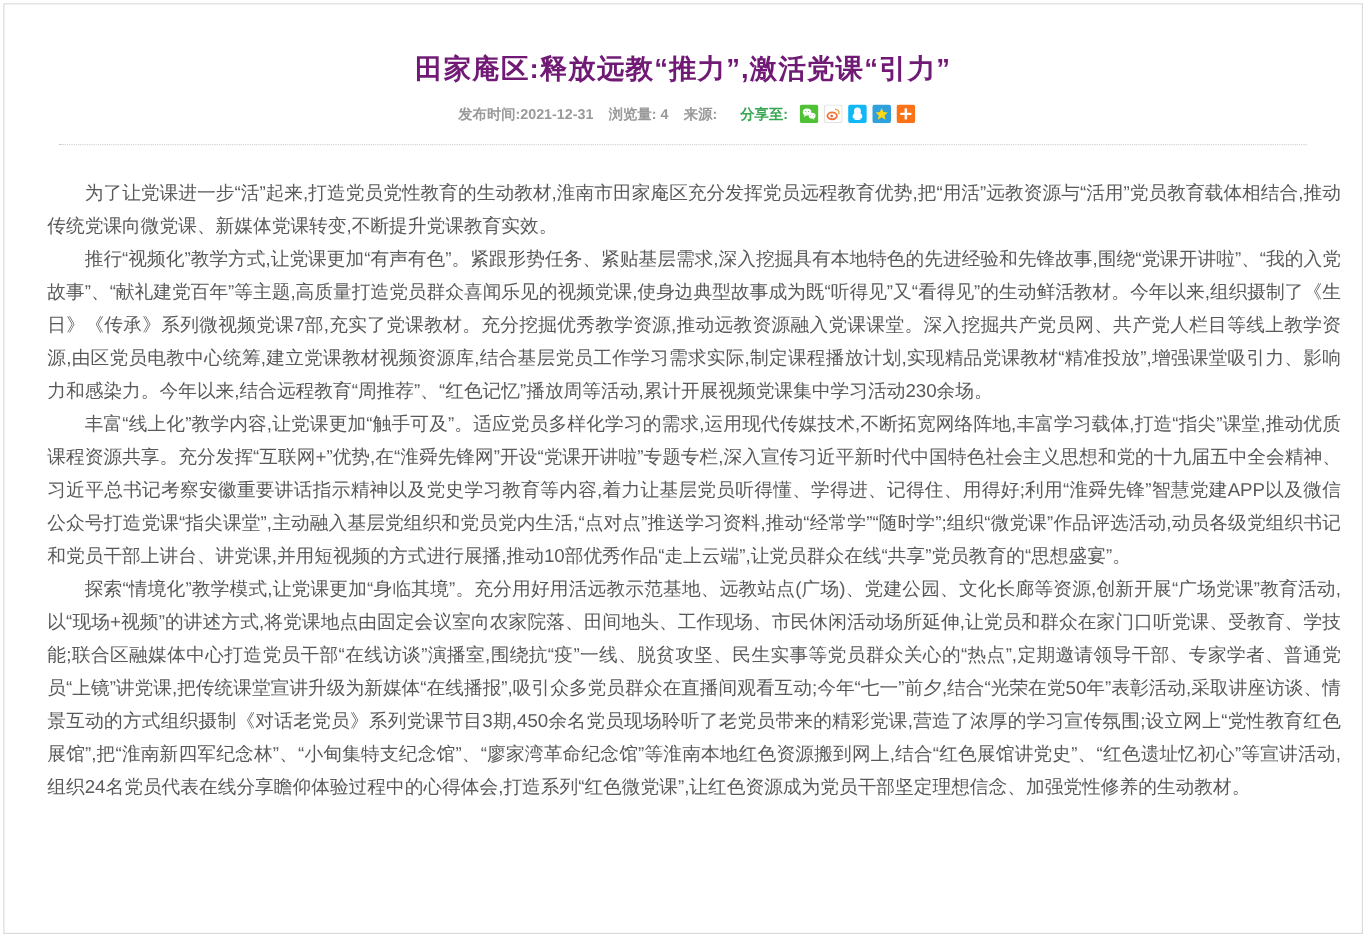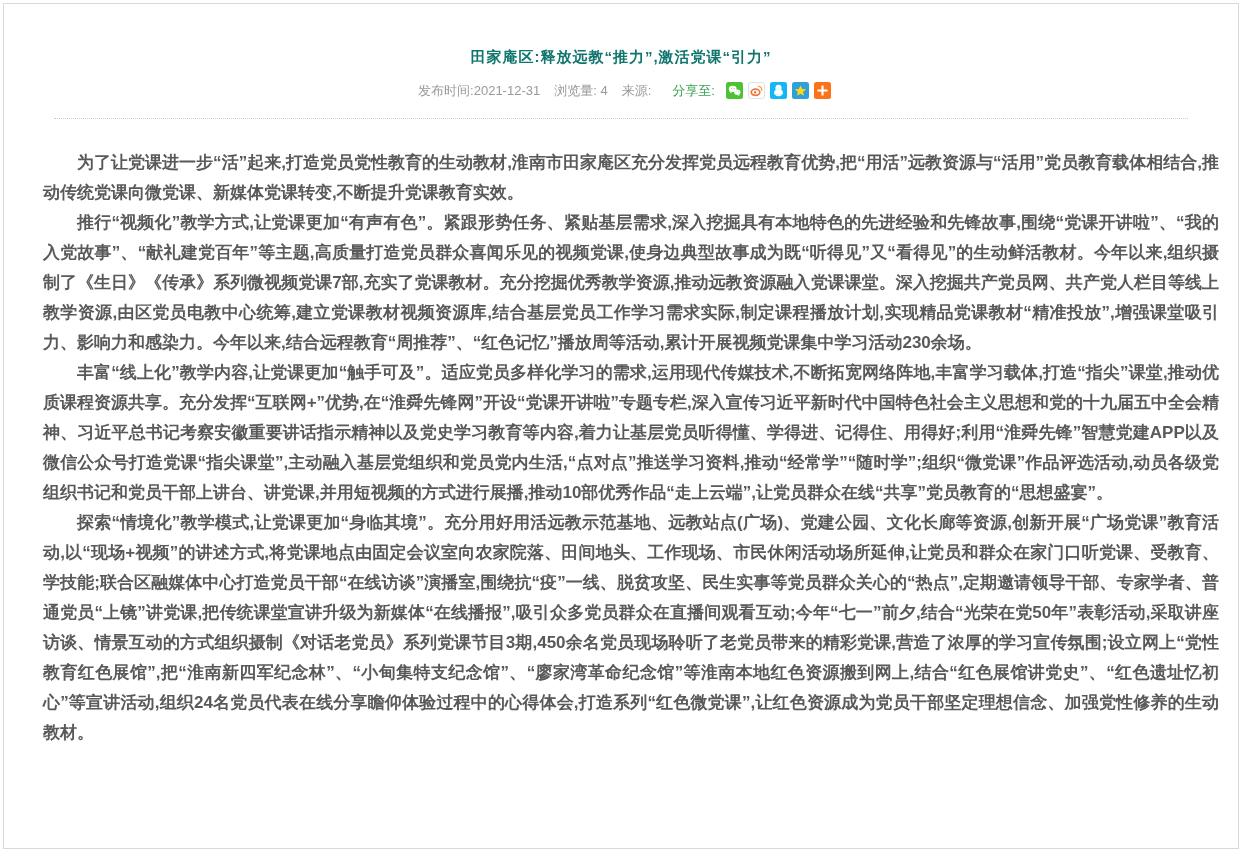--- a/index.html
+++ b/index.html
@@ -15,34 +15,35 @@
     position: absolute;
     left: 3px; top: 3px;
     width: 1236px; height: 846px;
     background: #ffffff;
     border: 1px solid #d9d9d9;
     overflow: hidden;
   }
   .header { text-align: center; padding-top: 43px; }
   .page-title {
     margin: 0;
-    font-size: 15px;
+    font-size: 25px;
     font-weight: bold;
-    color: #0f766e;
+    color: #701a75;
     letter-spacing: 1px;
     line-height: 1.3;
   }
   .meta {
     margin-top: 15px;
     font-size: 13px;
     color: #999999;
     display: flex;
     justify-content: center;
     align-items: center;
     line-height: 17px;
+    font-weight: bold;
   }
   .meta-item { margin: 0 7px; white-space: nowrap; }
   .meta-item .val { color: #999999; }
   .share-group { display: inline-flex; align-items: flex-end; margin-left: 14px; }
   .share-label { color: #3aa552; margin-right: 6px; }
   .share-icons { display: inline-flex; align-items: center; }
   .share-icon {
     display: inline-flex;
     width: 17px; height: 17px;
     margin-left: 5px;
@@ -54,21 +55,21 @@
     border-bottom: 1px dotted #cccccc;
     height: 0;
   }
   .article {
     padding: 29px 19px 40px 39px;
     font-size: 17px;
     line-height: 30px;
     color: #595959;
     text-align: justify;
   }
-  .article p { margin: 0; text-indent: 2em; font-weight: bold; }
+  .article p { margin: 0; text-indent: 2em; }
 </style>
 </head>
 <body>
 
 <div class="card">
 
   <div class="header">
     <h1 class="page-title">田家庵区:释放远教“推力”,激活党课“引力”</h1>
 
     <div class="meta">

